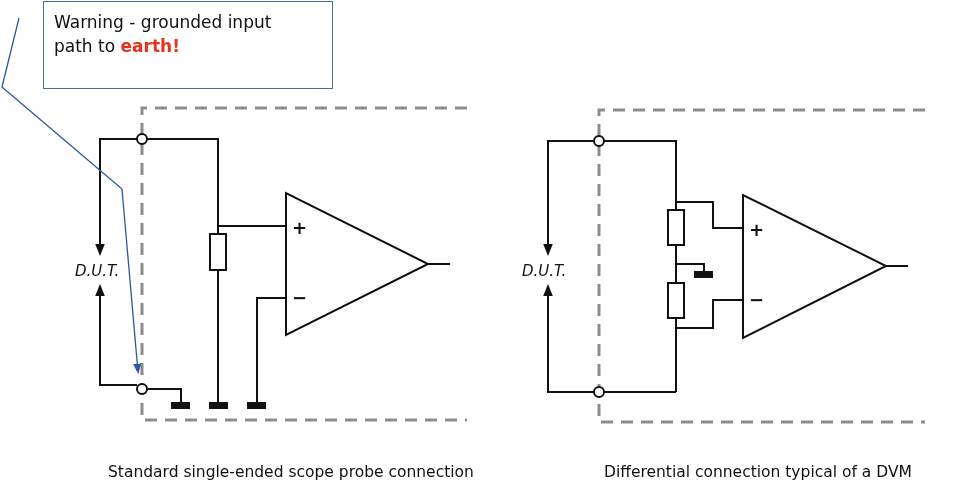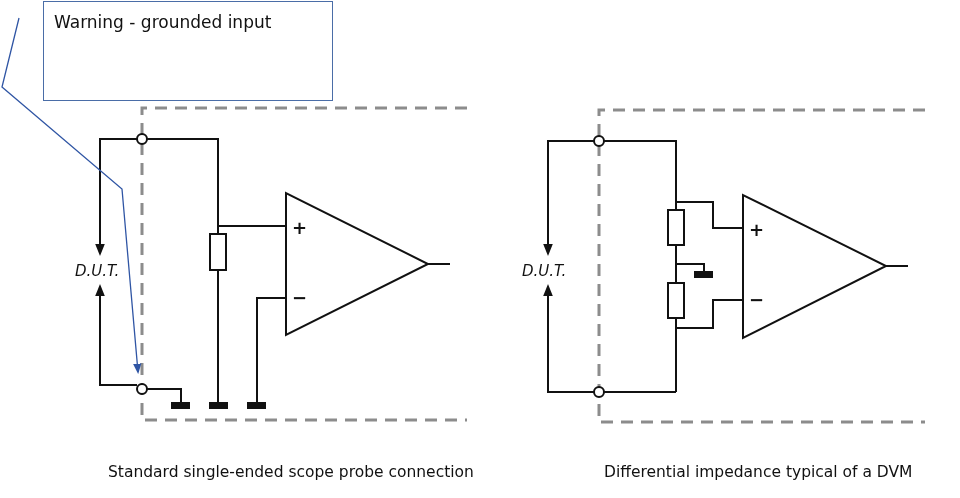--- a/index.html
+++ b/index.html
@@ -1,19 +1,19 @@
 <!DOCTYPE html>
 <html><head>
 <meta charset="utf-8">
 <style>
   html, body { margin:0; padding:0; background:#ffffff; }
   body { width:960px; height:498px; position:relative; overflow:hidden; font-family:"Liberation Sans", sans-serif; }
   svg { position:absolute; left:0; top:0; }
   .warn-box {
-    position:absolute; left:43px; top:1px; width:290px; height:100px;
+    position:absolute; left:43px; top:1px; width:290px; height:88px;
     border:1.5px solid #4a6da7; box-sizing:border-box; background:#fff;
     padding:8px 0 0 10px;
     font-family:"DejaVu Sans", sans-serif; font-size:17px; line-height:24px; color:#111;
   }
   .warn-box .hl { color:#e8321e; font-weight:bold; }
   .lbl { position:absolute; font-family:"DejaVu Sans", sans-serif; font-size:15px; color:#111;font-style:italic; }
   .caption { position:absolute; font-family:"DejaVu Sans", sans-serif; font-size:15.5px; color:#111; white-space:nowrap;margin-left:16px; }
 </style>
 </head>
 <body>
@@ -87,19 +87,20 @@
   <rect x="694" y="271" width="19" height="7" fill="#111"></rect>
 
   <text x="292" y="234" font-family="DejaVu Sans, sans-serif" font-size="18" font-weight="bold" fill="#111">+</text>
   <text x="292" y="304" font-family="DejaVu Sans, sans-serif" font-size="18" font-weight="bold" fill="#111">−</text>
   <text x="749" y="236" font-family="DejaVu Sans, sans-serif" font-size="18" font-weight="bold" fill="#111">+</text>
   <text x="749" y="306" font-family="DejaVu Sans, sans-serif" font-size="18" font-weight="bold" fill="#111">−</text>
 </svg>
 
 <div class="warn-box">
   <div>Warning - grounded input</div>
+  <div><span>path to </span><span class="hl">earth!</span></div>
 </div>
 
 <div class="lbl" style="left:75px; top:262px;">D.U.T.</div>
 <div class="lbl" style="left:522px; top:262px;">D.U.T.</div>
 
 <div class="caption" style="left:92px; top:463px;">Standard single-ended scope probe connection</div>
-<div class="caption" style="left:588px; top:463px;">Differential impedance typical of a DVM</div>
+<div class="caption" style="left:588px; top:463px;">Differential connection typical of a DVM</div>
 
 </body></html>

